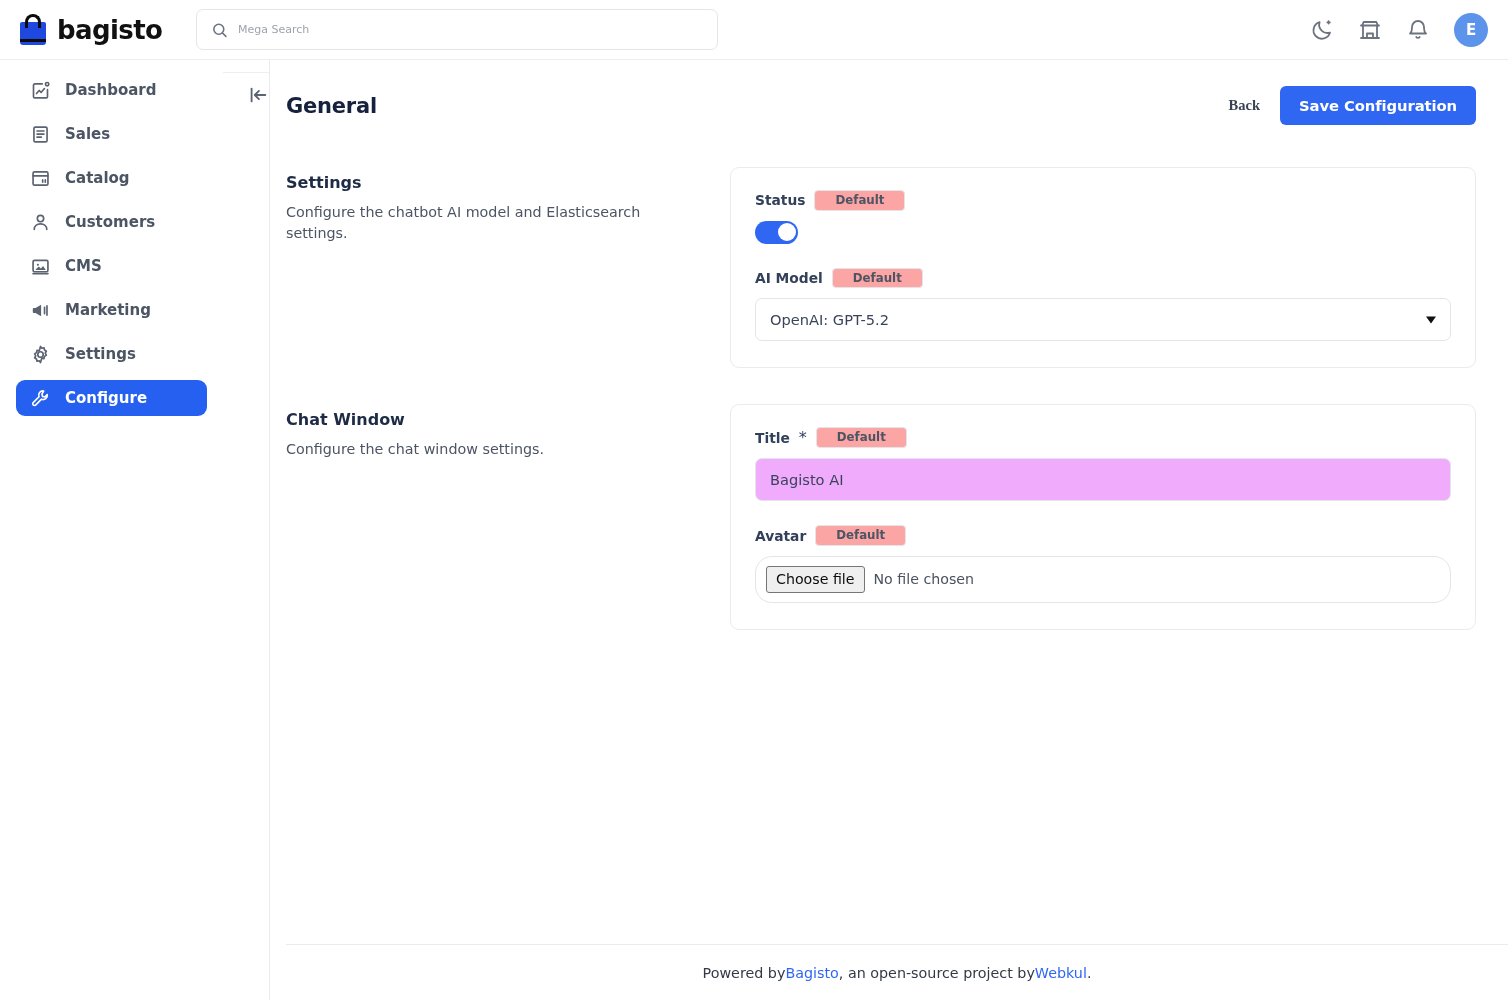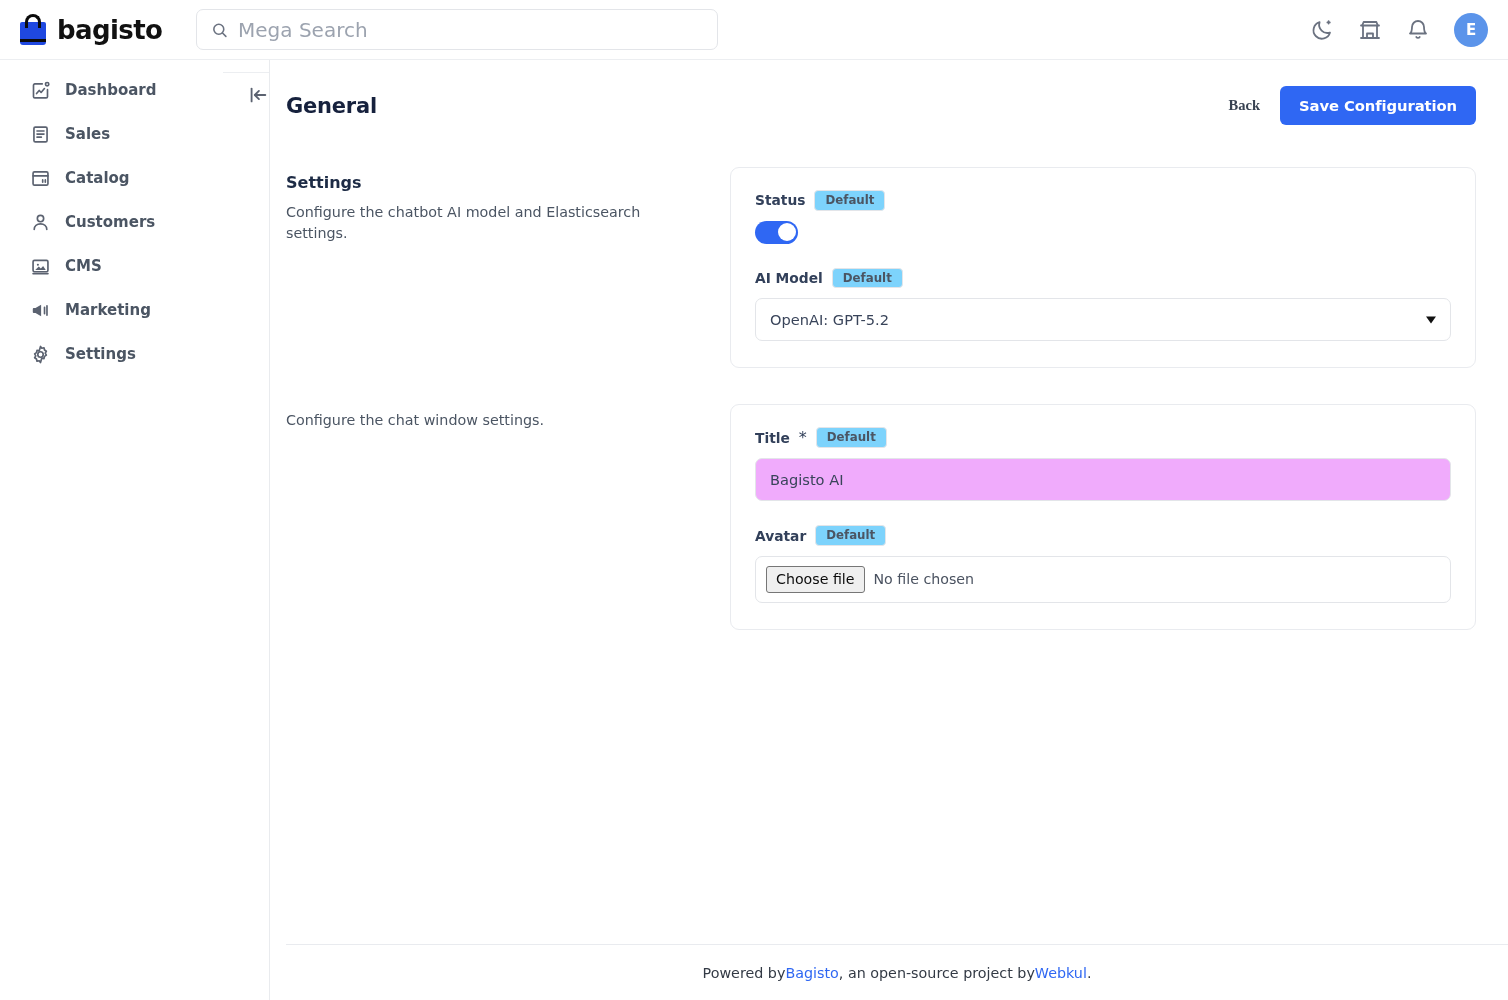--- a/index.html
+++ b/index.html
@@ -39,21 +39,21 @@
     font-size: 26px; font-weight: 700; letter-spacing: -0.6px; color: #111111;
     font-family: "DejaVu Sans", "Liberation Sans", sans-serif;
   }
   .search-wrap {
     margin-left: 20px; width: 522px; height: 41px;
     border: 1px solid #e3e5e9; border-radius: 7px;
     display: flex; align-items: center; gap: 10px; padding: 0 14px;
     background: #fff;
   }
   .search-wrap input {
-    border: none; outline: none; font-size: 20px; color: #374151;
+    border: none; outline: none; font-size: 11px; color: #374151;
     background: transparent; width: 100%;
     font-family: "DejaVu Sans", "Liberation Sans", sans-serif;
   }
   .search-wrap input::placeholder { color: #9ca3af; }
   .topbar-right { margin-left: auto; display: flex; align-items: center; gap: 24px; }
   .ticon { width: 24px; height: 24px; color: #6b7280; display:block; cursor: pointer; }
   .avatar {
     width: 34px; height: 34px; border-radius: 50%;
     background: #5b94ea; color: #fff; font-size: 15px; font-weight: 600;
     display: flex; align-items: center; justify-content: center; cursor: pointer;
@@ -117,22 +117,22 @@
     margin-left: 14px;
   }
 
   .field { margin-bottom: 24px; }
   .field:last-child { margin-bottom: 0; }
   .field-label-row { display: flex; align-items: center; gap: 9px; margin-bottom: 10px; }
   .field-label { font-size: 13.8px; font-weight: 700; color: #32405a; }
   .req { color: #32405a; }
   .badge {
     font-size: 11.8px; font-weight: 600; color: #4b5563;
-    background: #7dd3fc; border: 1px solid #e3e5e9; border-radius: 4px;
-    padding: 2px 10px; line-height: 1.25;
+    background: #fca5a5; border: 1px solid #e3e5e9; border-radius: 4px;
+    padding: 2px 20px; line-height: 1.25;
   }
 
   
   .toggle {
     width: 43px; height: 23px; border-radius: 12px; background: #2f67f3;
     position: relative; cursor: pointer; border: none; display: block;
   }
   .toggle .knob {
     position: absolute; top: 2.5px; right: 2.5px; width: 18px; height: 18px;
     border-radius: 50%; background: #fff;
@@ -154,21 +154,21 @@
   
   .text-input {
     width: 100%; height: 43px; border: 1px solid #e3e5e9; border-radius: 7px;
     padding: 0 14px; font-size: 14.6px; color: #39445a; outline: none;
     background: #f0abfc; font-family: inherit;
   }
   .text-input::placeholder { color: #9ca3af; }
 
   
   .file-box {
-    width: 100%; height: 47px; border: 1px solid #e3e5e9; border-radius: 7px;
+    width: 100%; height: 47px; border: 1px solid #e3e5e9; border-radius: 17px;
     background: #fff; display: flex; align-items: center; padding: 0 10px; gap: 9px;
   }
   .file-btn {
     background: #efefef; border: 1px solid #767676; border-radius: 3px;
     font-size: 14.2px; color: #0b0b0b; padding: 4px 9px; cursor: pointer;
     font-family: inherit; line-height: 1.2;
   }
   .file-status { font-size: 14.2px; color: #4a5260; }
 
   
@@ -279,20 +279,26 @@
 
 
         <div class="nav-item">
           <svg class="nicon" viewBox="0 0 24 24" fill="none" stroke="currentColor" stroke-width="1.9" stroke-linecap="round" stroke-linejoin="round">
             <circle cx="12" cy="12" r="3.1"></circle>
             <path d="M12 2.8l1.5 2.1 2.5-.6.6 2.5 2.1 1.5-1.3 2.2 1.3 2.2-2.1 1.5-.6 2.5-2.5-.6L12 21.2l-1.5-2.1-2.5.6-.6-2.5L5.3 15.7 6.6 13.5 5.3 11.3 7.4 9.8l.6-2.5 2.5.6Z"></path>
           </svg>
           <span>Settings</span>
         </div>
 
+        <div class="nav-item active">
+          <svg class="nicon" viewBox="0 0 24 24" fill="none" stroke="currentColor" stroke-width="1.9" stroke-linecap="round" stroke-linejoin="round">
+            <path d="M15.6 3.4a4.8 4.8 0 0 0-5.3 6.6L3.9 16.4a2 2 0 1 0 2.8 2.8l6.4-6.4a4.8 4.8 0 0 0 6.6-5.3l-2.8 2.8-2.6-.7-.7-2.6Z"></path>
+          </svg>
+          <span>Configure</span>
+        </div>
 
       </div>
 
       <div class="sidebar-foot">
         <svg class="collapse-icon" viewBox="0 0 24 24" fill="none" stroke="currentColor" stroke-width="2" stroke-linecap="round" stroke-linejoin="round">
           <path d="M5 5v14"></path>
           <path d="M20 12H9"></path>
           <path d="M13 7.5 8.5 12l4.5 4.5"></path>
         </svg>
       </div>
@@ -335,20 +341,21 @@
                 <span class="select-val">OpenAI: GPT-5.2</span>
                 <span class="select-arrow"></span>
               </div>
             </div>
 
           </div>
         </div>
 
         <div class="section">
           <div class="sec-left">
+            <div class="sec-title">Chat Window</div>
             <div class="sec-desc">Configure the chat window settings.</div>
           </div>
           <div class="card">
 
             <div class="field">
               <div class="field-label-row">
                 <span class="field-label">Title</span>
                 <span class="req">*</span>
                 <span class="badge">Default</span>
               </div>

